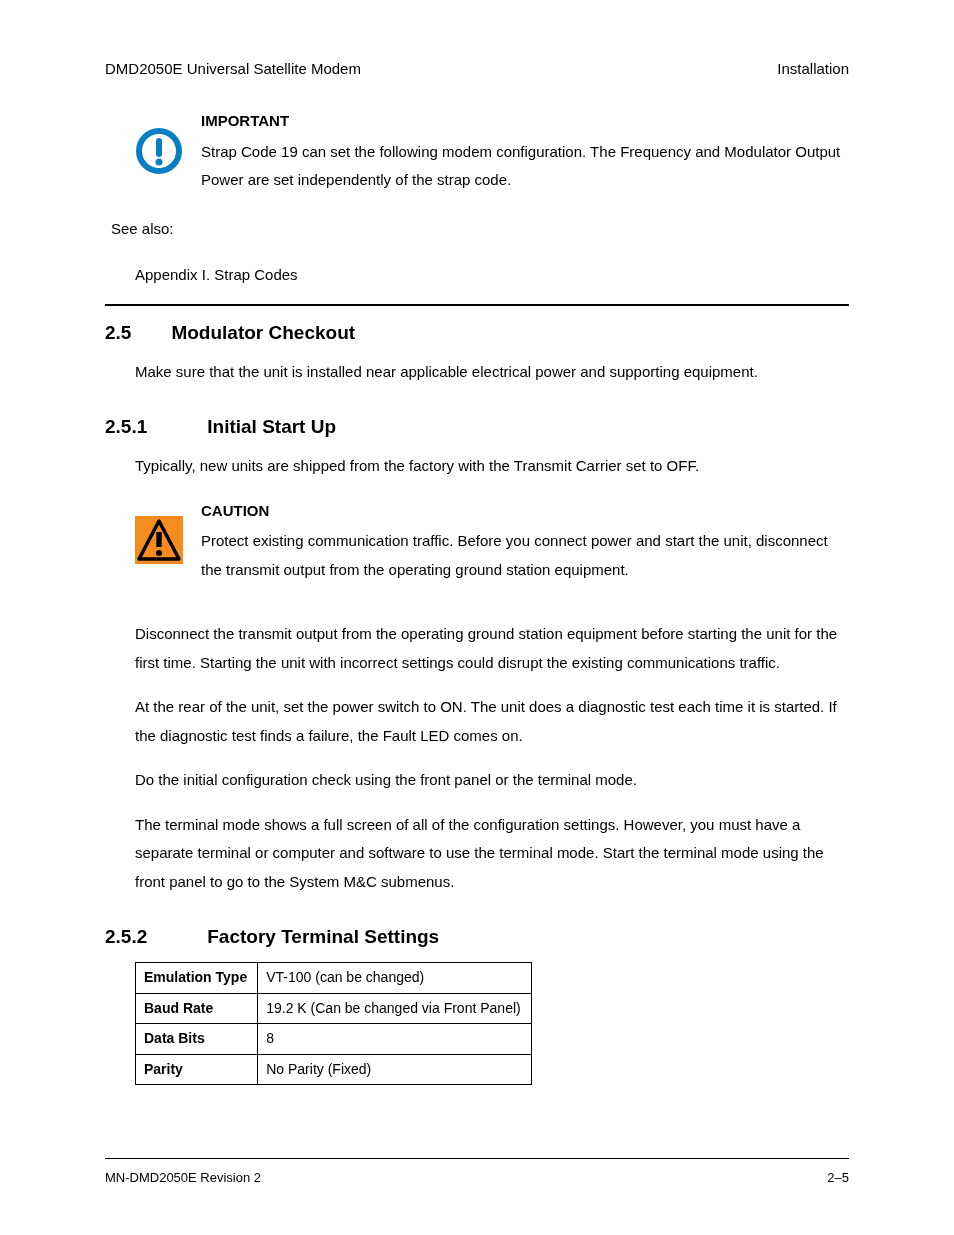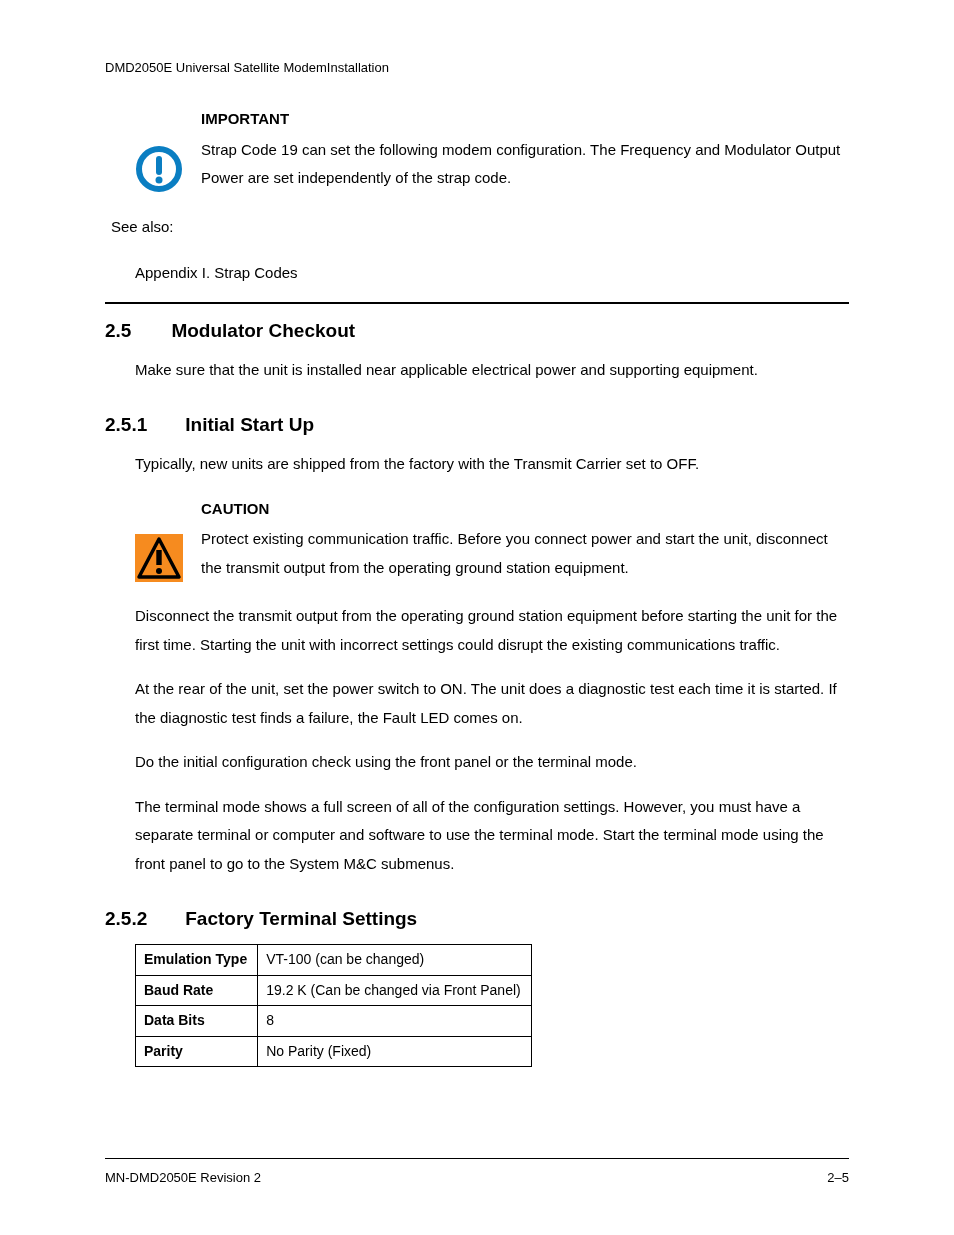--- a/index.html
+++ b/index.html
@@ -12,30 +12,31 @@
   .page {
     width: 954px;
     height: 1235px;
     box-sizing: border-box;
     padding: 60px 105px 50px 105px;
     position: relative;
     background: #fff;
   }
   .header-row {
     display: flex;
-    font-size: 13px;
+    justify-content: space-between;
+    font-size: 15px;
     margin-bottom: 30px;
   }
   .content {
     padding-left: 30px;
     padding-right: 0;
   }
   .important-block, .caution-block {
     display: flex;
-    align-items: flex-end;
+    align-items: center;
     gap: 18px;
     margin-bottom: 6px;
   }
   .icon-important {
     width: 48px;
     height: 48px;
     flex: 0 0 48px;
   }
   .icon-caution {
     width: 48px;
@@ -73,21 +74,21 @@
     font-size: 19px;
     margin: 14px 0 14px -30px;
     display: flex;
     gap: 40px;
   }
   .h3 {
     font-weight: bold;
     font-size: 19px;
     margin: 30px 0 14px -30px;
     display: flex;
-    gap: 38px;
+    gap: 60px;
   }
   .body-p {
     font-size: 15px;
     line-height: 1.9;
     margin: 12px 0 16px 0;
   }
   table.settings {
     border-collapse: collapse;
     margin-top: 6px;
     font-size: 14px;
@@ -171,21 +172,21 @@
           <rect x="21.3" y="16" width="5.4" height="15" fill="#000"></rect>
           <circle cx="24" cy="37" r="3" fill="#000"></circle>
         </svg>
       </span>
       <div class="admon-text">
         <div class="admon-title">CAUTION</div>
         <div>Protect existing communication traffic. Before you connect power and start the unit, disconnect the transmit output from the operating ground station equipment.</div>
       </div>
     </div>
 
-    <div class="body-p" style="margin-top:20px">Disconnect the transmit output from the operating ground station equipment before starting the unit for the first time. Starting the unit with incorrect settings could disrupt the existing communications traffic.</div>
+    <div class="body-p" style="margin-top:36px">Disconnect the transmit output from the operating ground station equipment before starting the unit for the first time. Starting the unit with incorrect settings could disrupt the existing communications traffic.</div>
     <div class="body-p">At the rear of the unit, set the power switch to ON. The unit does a diagnostic test each time it is started. If the diagnostic test finds a failure, the Fault LED comes on.</div>
     <div class="body-p">Do the initial configuration check using the front panel or the terminal mode.</div>
     <div class="body-p">The terminal mode shows a full screen of all of the configuration settings. However, you must have a separate terminal or computer  and software to use the terminal mode.  Start the terminal mode using the front panel to go to the System M&amp;C submenus.</div>
 
     <div class="h3">
       <span>2.5.2</span>
       <span>Factory Terminal Settings</span>
     </div>
 
     <table class="settings">

